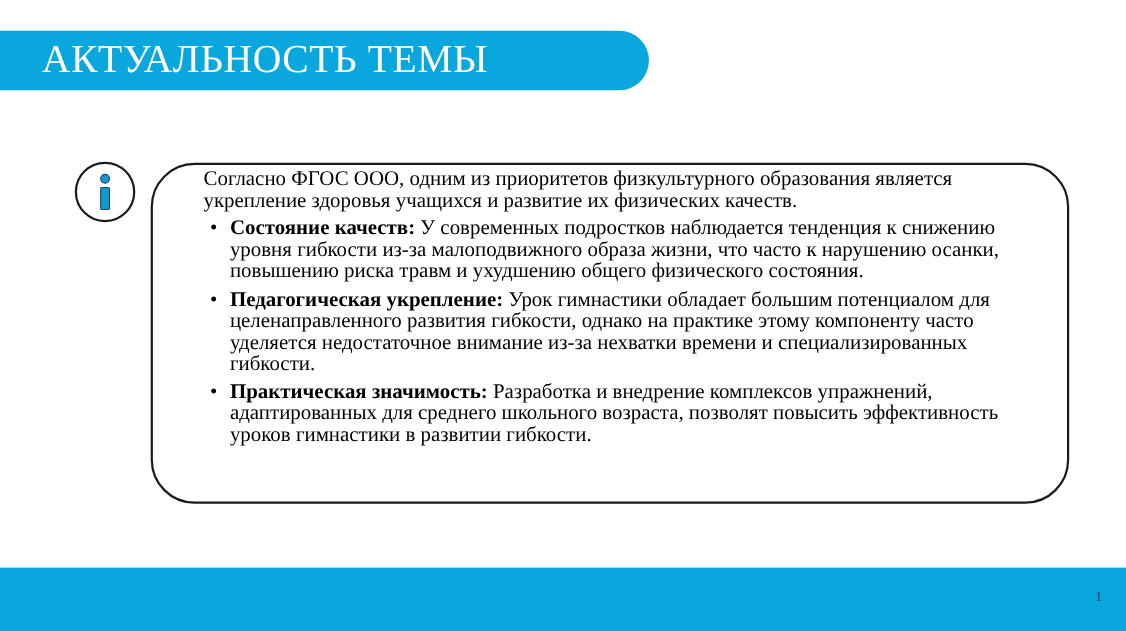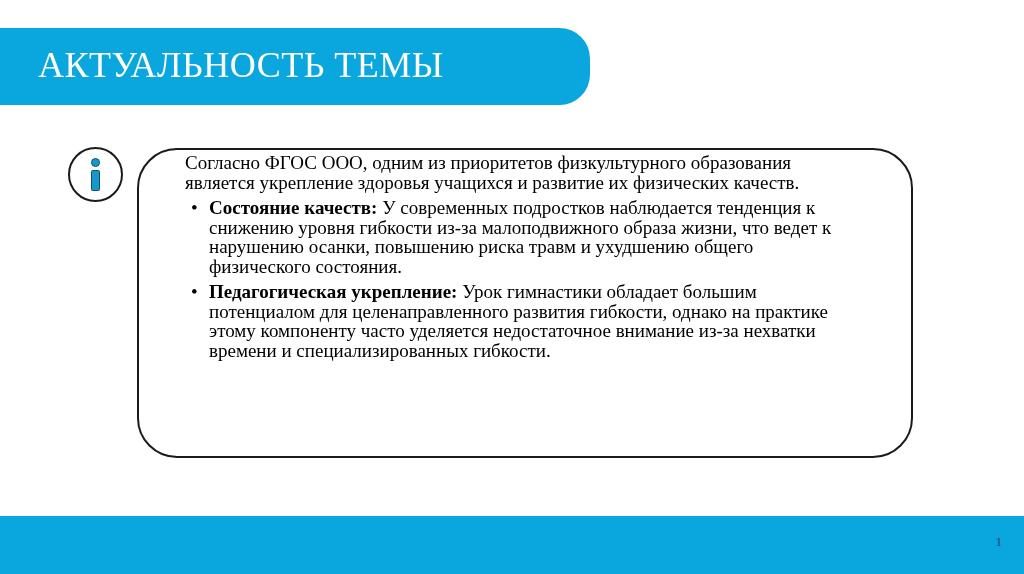--- a/index.html
+++ b/index.html
@@ -21,21 +21,21 @@
     font-family: "Liberation Serif", "DejaVu Serif", serif;
     color: var(--body-text);
   }
 
   
   .header-banner {
     position: absolute;
     left: 0;
     top: 28px;
     width: 590px;
-    height: 77px;
+    height: 54px;
     background: var(--accent-cyan);
     border-radius: 0 30.5px 30.5px 0;
     display: flex;
     align-items: center;
     padding-left: 38px;
   }
   .slide-title {
     font-size: 36px;
     letter-spacing: 0.5px;
     color: var(--title-text);
@@ -73,21 +73,21 @@
     background: var(--icon-cyan);
     border: 1px solid #14506b;
     border-radius: 1.5px;
   }
 
   
   .content-box {
     position: absolute;
     left: 137px;
     top: 148px;
-    width: 776px;
+    width: 835px;
     height: 310px;
     background: #ffffff;
     border: 2px solid var(--box-border);
     border-radius: 40px;
     padding: 3px 54px 0 46px;
     overflow: hidden;
   }
   .content-box .body-text {
     font-size: 19px;
     line-height: 19.5px;
@@ -141,24 +141,28 @@
 <div class="info-badge">
   <div class="i-dot"></div>
   <div class="i-stem"></div>
 </div>
 
 <div class="content-box">
   <div class="body-text intro-paragraph">Согласно ФГОС ООО, одним из приоритетов физкультурного образования является укрепление здоровья учащихся и развитие их физических качеств.</div>
   <ul class="bullet-list">
     <li class="body-text bullet-item">
       <span class="bullet-lead">Состояние качеств:</span>
-      <span>У современных подростков наблюдается тенденция к снижению уровня гибкости из-за малоподвижного образа жизни, что ведет к нарушению осанки, повышению риска травм и ухудшению общего физического состояния.</span>
+      <span>У современных подростков наблюдается тенденция к снижению уровня гибкости из-за малоподвижного образа жизни, что часто к нарушению осанки, повышению риска травм и ухудшению общего физического состояния.</span>
     </li>
     <li class="body-text bullet-item">
       <span class="bullet-lead">Педагогическая укрепление:</span>
       <span>Урок гимнастики обладает большим потенциалом для целенаправленного развития гибкости, однако на практике этому компоненту часто уделяется недостаточное внимание из-за нехватки времени и специализированных гибкости.</span>
+    </li>
+    <li class="body-text bullet-item">
+      <span class="bullet-lead">Практическая значимость:</span>
+      <span>Разработка и внедрение комплексов упражнений, адаптированных для среднего школьного возраста, позволят повысить эффективность уроков гимнастики в развитии гибкости.</span>
     </li>
   </ul>
 </div>
 
 <div class="footer-bar">
   <div class="page-number">1</div>
 </div>
 
 </body></html>

